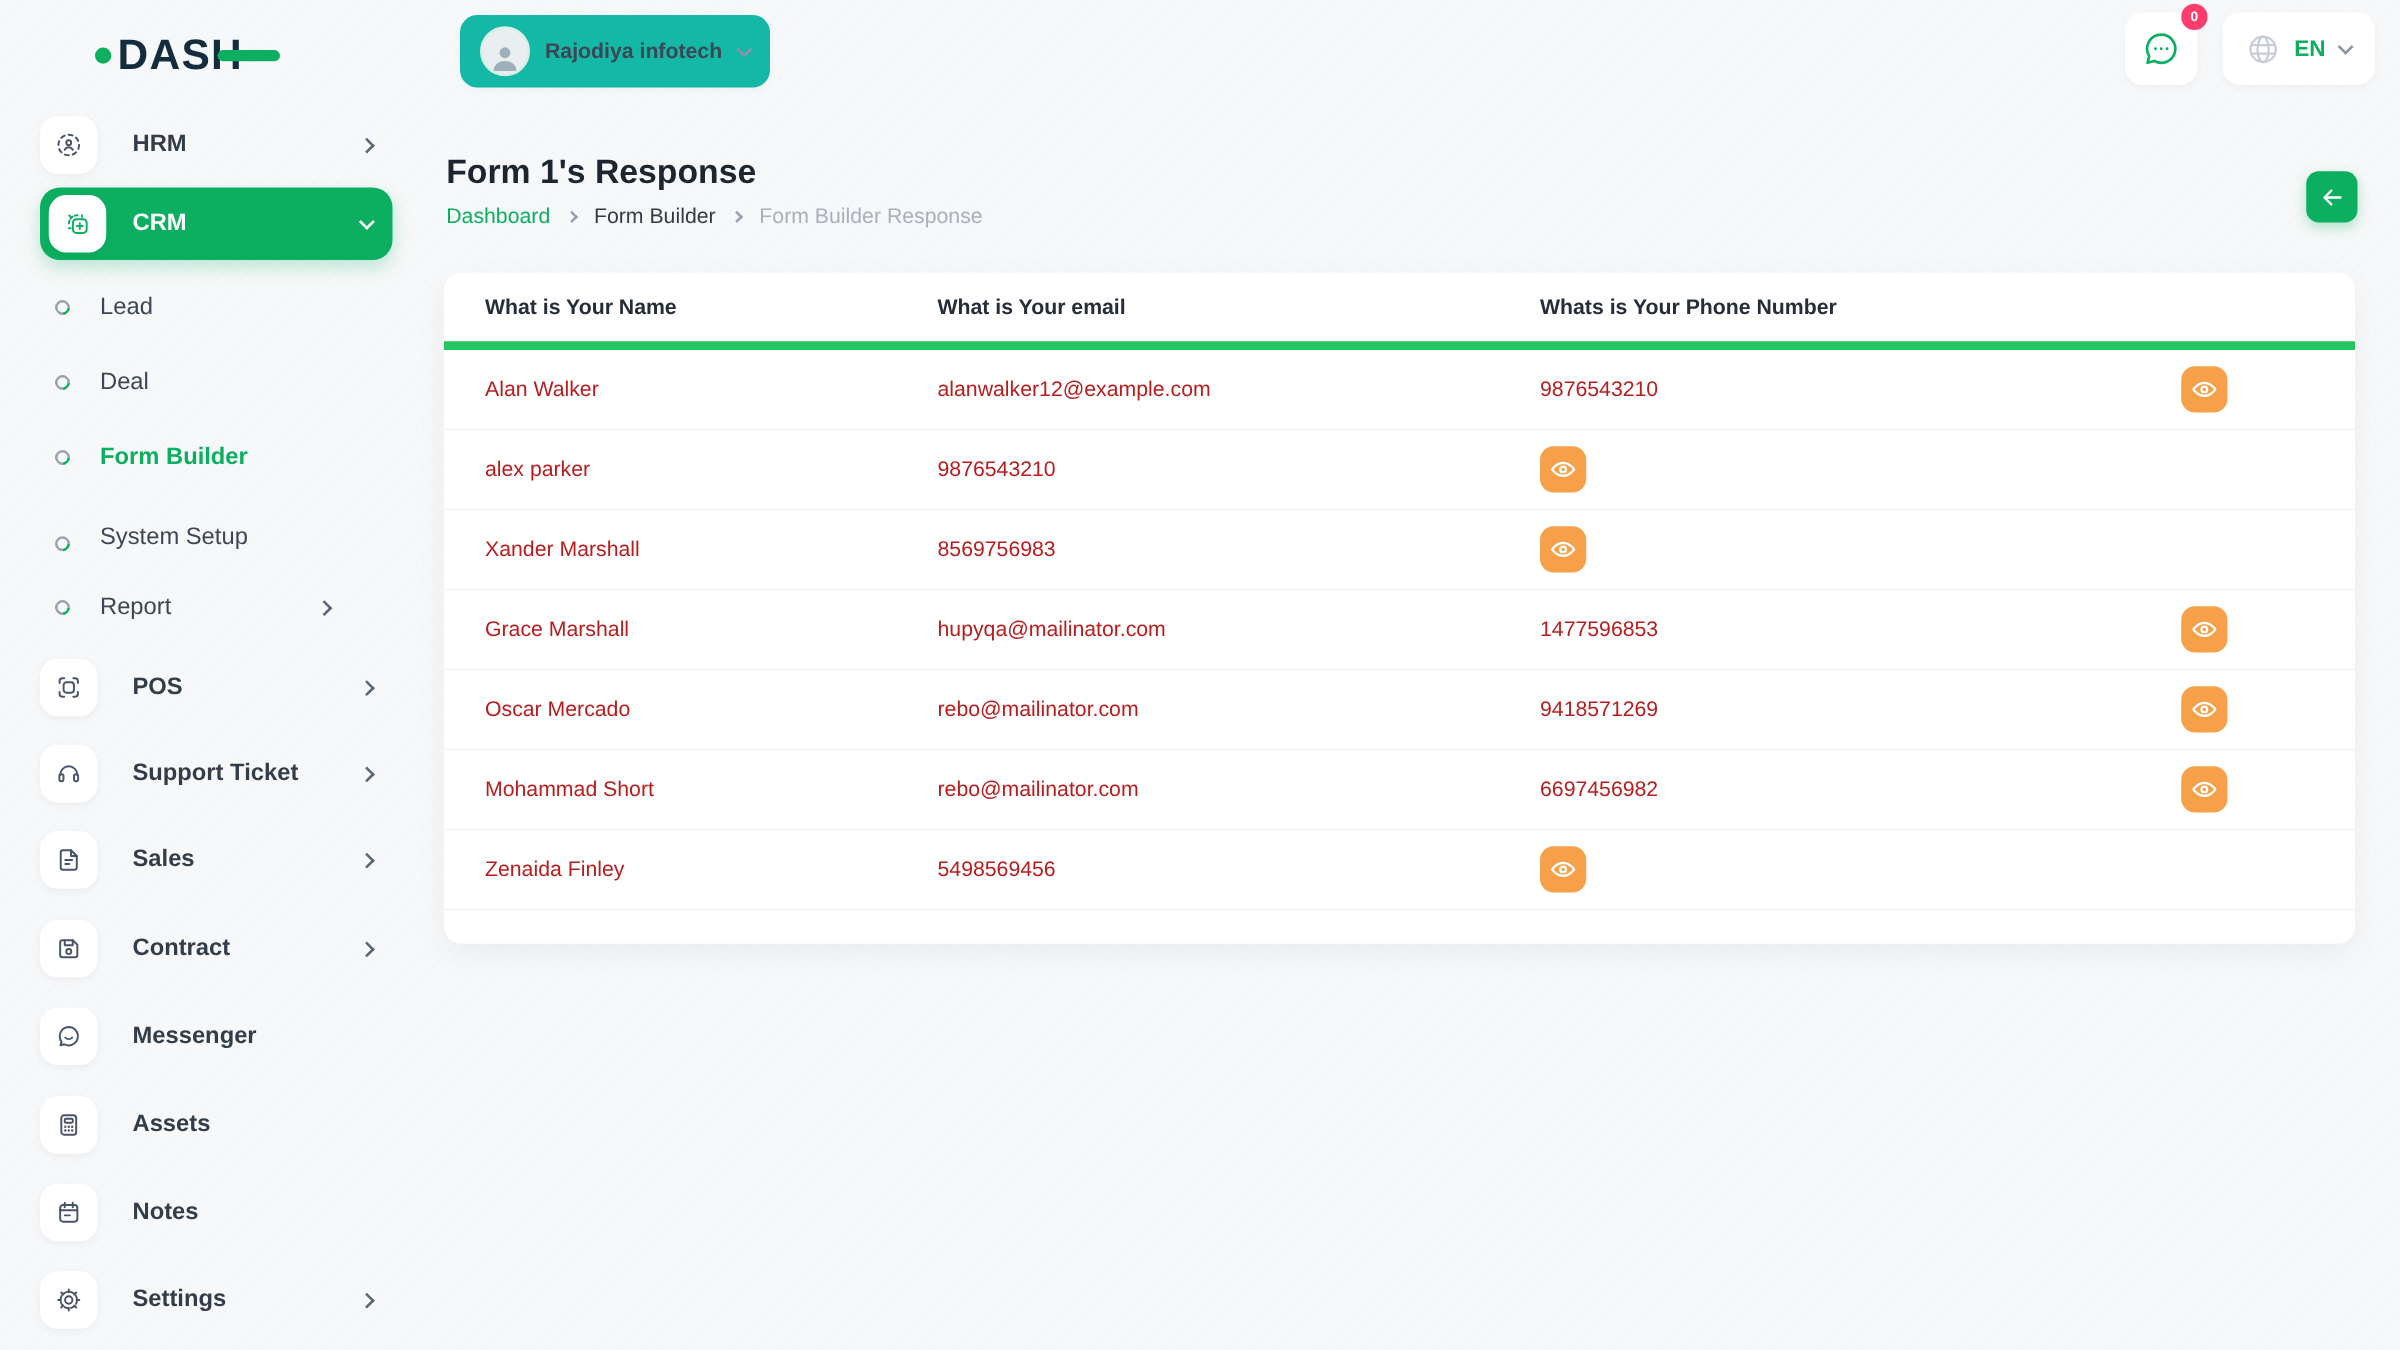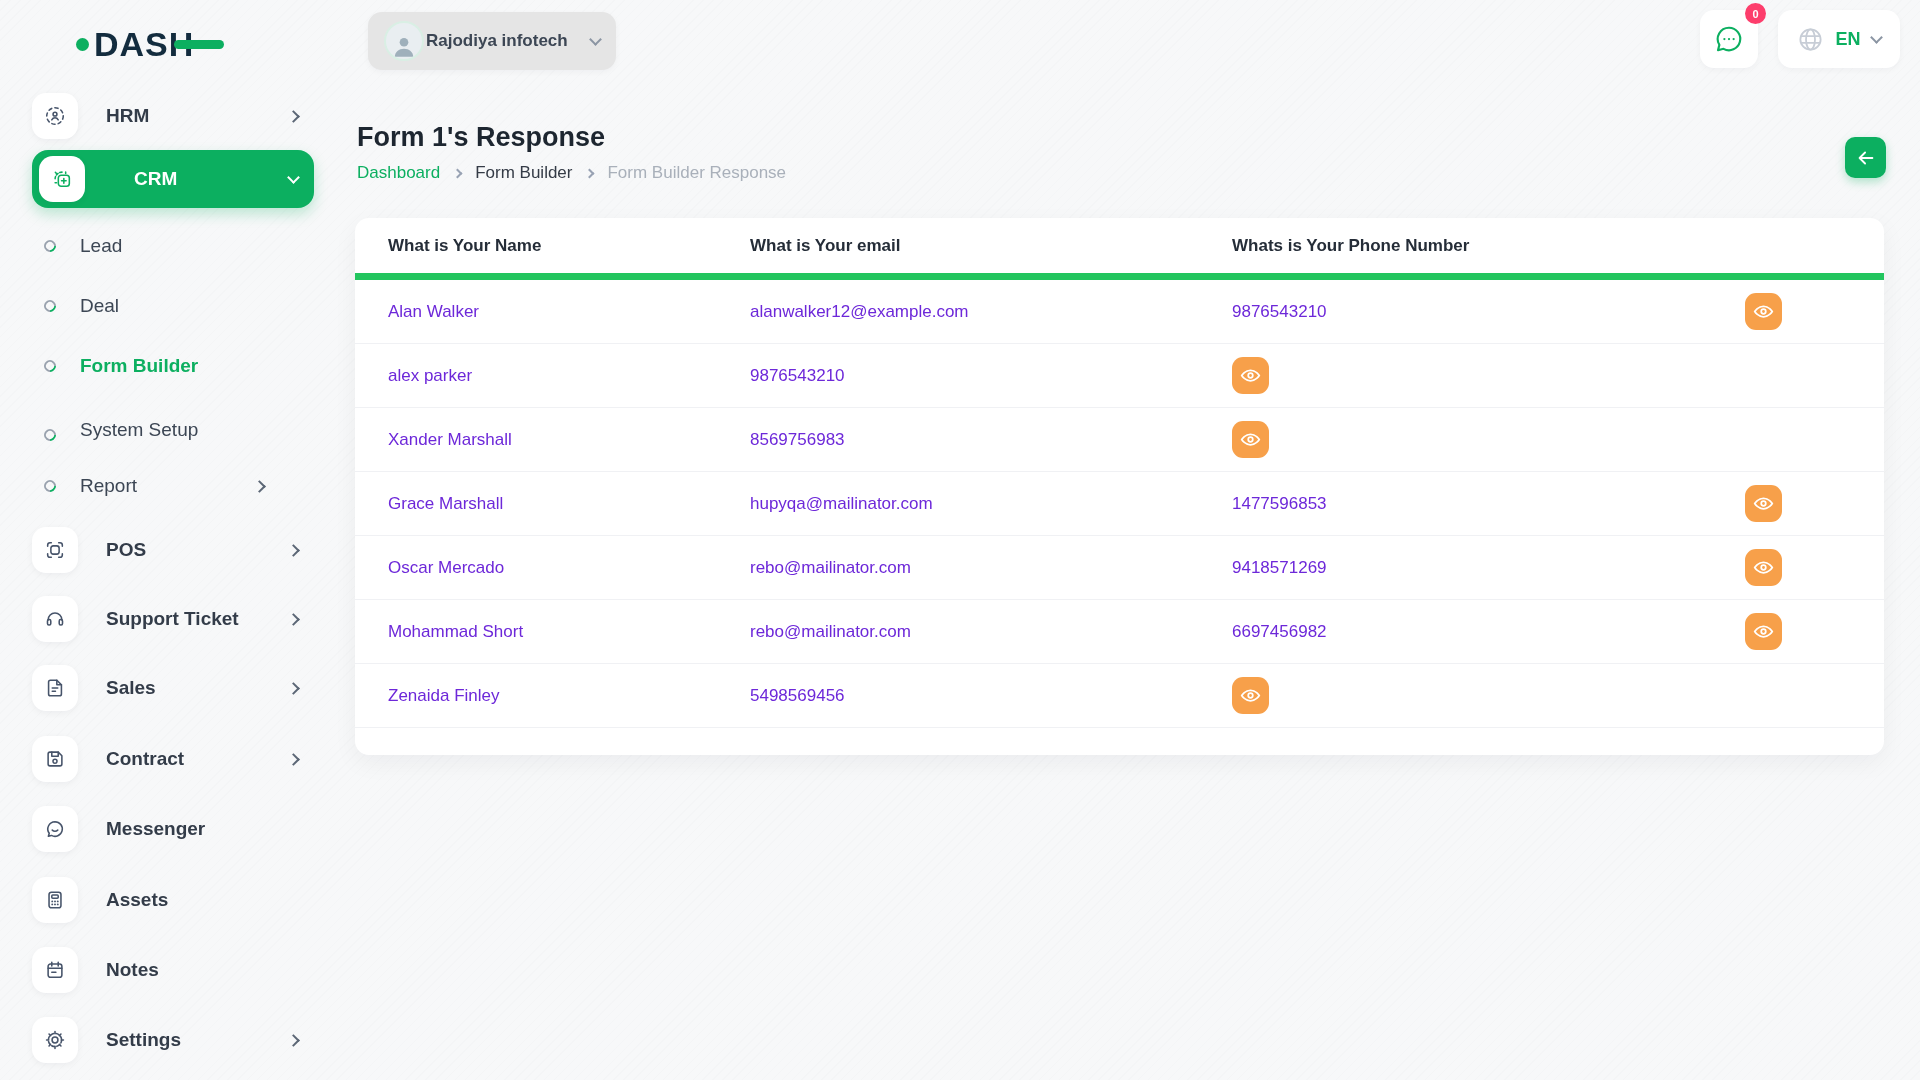--- a/index.html
+++ b/index.html
@@ -13,22 +13,22 @@
   }
   .abs { position:absolute; }
 
   
   .logo { left:76px; top:22px; height:44px; display:flex; align-items:center; }
   .logo-dot { width:13px; height:13px; border-radius:50%; background:var(--green); margin-right:5px; }
   .logo-text { font-size:34px; font-weight:800; letter-spacing:1px; color:#132c3e; }
   .logo-bar { width:50px; height:9px; border-radius:5px; background:var(--green); margin-left:-20px; }
 
   
-  .company-pill { left:368px; top:12px; width:248px; height:58px; background:#e5e5e5; border-radius:14px;
-    box-shadow:0 2px 6px rgba(16,24,40,0.04); display:flex; align-items:center; padding:0 16px; gap:2px; cursor:pointer; }
+  .company-pill { left:368px; top:12px; width:248px; height:58px; background:#14b8a6; border-radius:14px;
+    box-shadow:0 2px 6px rgba(16,24,40,0.04); display:flex; align-items:center; padding:0 16px; gap:12px; cursor:pointer; }
   .avatar { width:40px; height:40px; border-radius:50%; background:#e9eef1; border:2px solid #d9efe4;
     display:flex; align-items:flex-end; justify-content:center; overflow:hidden; }
   .company-name { font-size:17px; font-weight:600; color:#3c4654; flex:1; }
   .chev { width:9px; height:9px; border-right:2px solid #5b6675; border-bottom:2px solid #5b6675; display:inline-block; }
   .chev.right { transform:rotate(-45deg); }
   .chev.down  { transform:rotate(45deg); margin-top:-4px; }
   .chev.gray  { border-color:#8b95a3; }
   .chev.white { border-color:#fff; }
 
   .chat-btn { left:1700px; top:10px; width:58px; height:58px; background:#fff; border-radius:14px;
@@ -66,21 +66,21 @@
   .back-btn { left:1845px; top:137px; width:41px; height:41px; border-radius:10px; background:var(--green); border:none;
     display:flex; align-items:center; justify-content:center; cursor:pointer; box-shadow:0 4px 10px rgba(12,175,96,0.3); }
 
   
   .card { left:355px; top:218px; width:1529px; height:537px; background:#fff; border-radius:14px;
     box-shadow:0 8px 24px rgba(16,24,40,0.05); overflow:hidden; }
   .thead, .trow { display:grid; grid-template-columns:362px 482px 513px 1fr; align-items:center; padding-left:33px; }
   .thead { height:62px; border-bottom:7px solid #22c55e; }
   .th { font-size:17px; font-weight:700; color:#252d38; }
   .trow { height:64px; border-bottom:1px solid #f0f1f4; }
-  .td { font-size:17px; color:#6d28d9; }
+  .td { font-size:17px; color:#b91c1c; }
   .eye-btn { width:37px; height:37px; border-radius:11px; background:#f7a04a; border:none; display:flex;
     align-items:center; justify-content:center; cursor:pointer; }
   .eye-btn svg { width:21px; height:21px; stroke:#fff; fill:none; stroke-width:2; }
 
   :root { --green:#0caf60; }
 </style>
 </head>
 <body>
 
 <div class="abs logo">
@@ -125,21 +125,21 @@
     <svg viewBox="0 0 24 24">
         <circle cx="12" cy="12" r="9" stroke-dasharray="3.5 3.5"></circle>
         <circle cx="12" cy="10" r="2.1"></circle>
         <path d="M8.5 16.2c.8-1.5 2-2.2 3.5-2.2s2.7.7 3.5 2.2"></path>
       </svg>
   </span>
   <span class="side-label">HRM</span>
   <span class="chev right"></span>
 </div>
 
-<div class="side-item pill" style="top:150px;gap:28px;">
+<div class="side-item pill" style="top:150px;">
   <span class="icon-box">
     <svg viewBox="0 0 24 24">
         <rect x="8" y="8" width="12" height="12" rx="3"></rect>
         <path d="M16 4.5V6M4.5 16H6M4.8 4.8 6 6M12 4.5a7.5 7.5 0 0 0-7.5 7.5" stroke-dasharray="2.5 2"></path>
         <path d="M11.5 14h5M14 11.5v5"></path>
       </svg>
   </span>
   <span class="side-label">CRM</span>
   <span class="chev down white"></span>
 </div>

